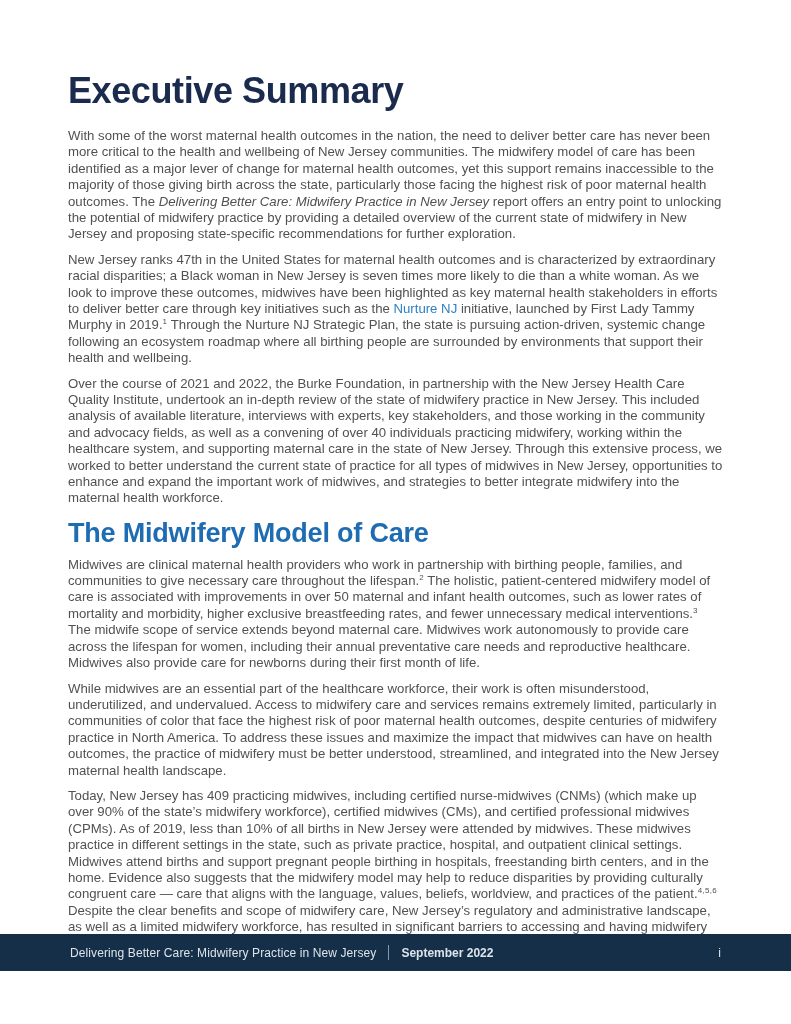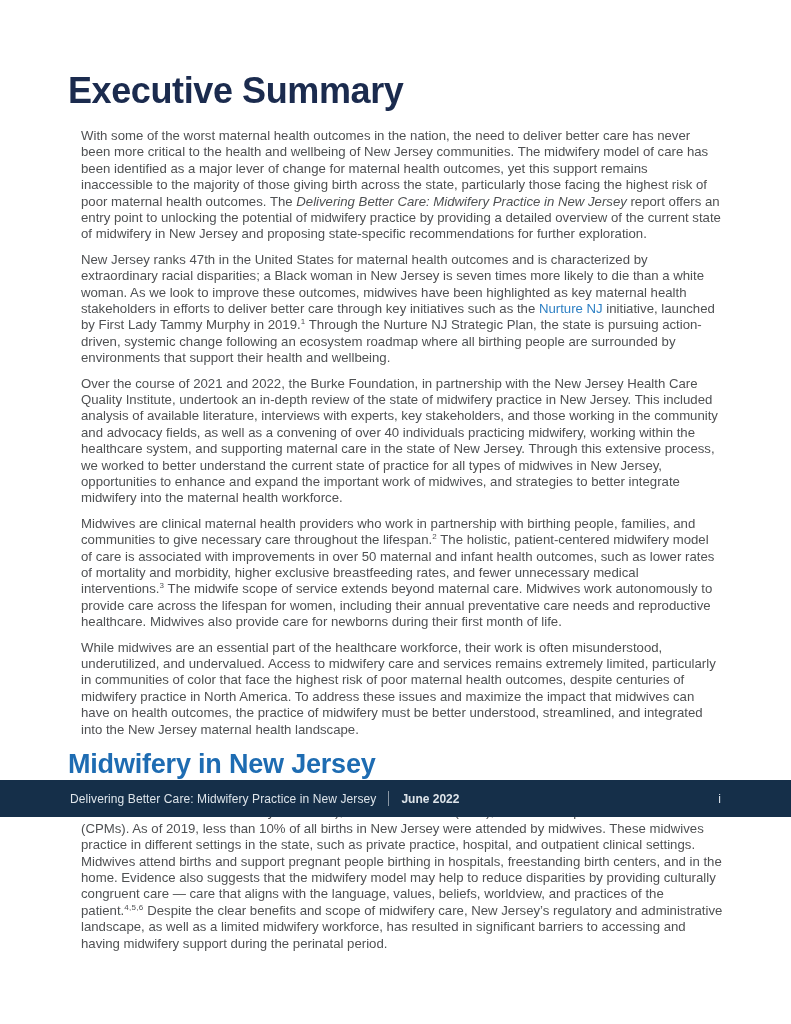--- a/index.html
+++ b/index.html
@@ -14,21 +14,21 @@
   html, body { background: #ffffff; }
   body {
     width: 791px;
     height: 1024px;
     position: relative;
     overflow: hidden;
     font-family: "Liberation Sans", sans-serif;
   }
   .page {
     width: 791px;
-    height: 817px;
+    height: 971px;
     background: #ffffff;
     position: relative;
   }
   .content {
     padding: 72px 68px 0 68px;
   }
   h1.page-title {
     font-size: 36px;
     line-height: 1.08;
     font-weight: 700;
@@ -41,21 +41,21 @@
     line-height: 1.18;
     font-weight: 700;
     letter-spacing: -0.2px;
     color: var(--heading-color);
     margin: 11px 0 7px 0;
   }
   p.body-para {
     font-size: 13.2px;
     line-height: 16.4px;
     color: var(--body-color);
-    margin: 0 0 9px 13px;
+    margin: 0 0 9px 0;
     text-align: left;
   }
   p.body-para .italic { font-style: italic; }
   a.doc-link {
     color: var(--link-color);
     cursor: pointer;
   }
   sup.footnote {
     font-size: 8px;
     line-height: 0;
@@ -108,32 +108,32 @@
 
     <h1 class="page-title">Executive Summary</h1>
 
     <p class="body-para"><span>With some of the worst maternal health outcomes in the nation, the need to deliver better care has never been more critical to the health and wellbeing of New Jersey communities. The midwifery model of care has been identified as a major lever of change for maternal health outcomes, yet this support remains inaccessible to the majority of those giving birth across the state, particularly those facing the highest risk of poor maternal health outcomes. The </span><span class="italic">Delivering Better Care: Midwifery Practice in New Jersey</span><span> report offers an entry point to unlocking the potential of midwifery practice by providing a detailed overview of the current state of midwifery in New Jersey and proposing state-specific recommendations for further exploration.</span></p>
 
     <p class="body-para"><span>New Jersey ranks 47th in the United States for maternal health outcomes and is characterized by extraordinary racial disparities; a Black woman in New Jersey is seven times more likely to die than a white woman. As we look to improve these outcomes, midwives have been highlighted as key maternal health stakeholders in efforts to deliver better care through key initiatives such as the </span><a class="doc-link">Nurture NJ</a><span> initiative, launched by First Lady Tammy Murphy in 2019.</span><sup class="footnote">1</sup><span> Through the Nurture NJ Strategic Plan, the state is pursuing action-driven, systemic change following an ecosystem roadmap where all birthing people are surrounded by environments that support their health and wellbeing.</span></p>
 
 
     <p class="body-para">Over the course of 2021 and 2022, the Burke Foundation, in partnership with the New Jersey Health Care Quality Institute, undertook an in-depth review of the state of midwifery practice in New Jersey. This included analysis of available literature, interviews with experts, key stakeholders, and those working in the community and advocacy fields, as well as a convening of over 40 individuals practicing midwifery, working within the healthcare system, and supporting maternal care in the state of New Jersey. Through this extensive process, we worked to better understand the current state of practice for all types of midwives in New Jersey, opportunities to enhance and expand the important work of midwives, and strategies to better integrate midwifery into the maternal health workforce.</p>
 
+    <h2 class="section-heading">The Midwifery Model of Care</h2>
 
     <p class="body-para"><span>Midwives are clinical maternal health providers who work in partnership with birthing people, families, and communities to give necessary care throughout the lifespan.</span><sup class="footnote">2</sup><span> The holistic, patient-centered midwifery model of care is associated with improvements in over 50 maternal and infant health outcomes, such as lower rates of mortality and morbidity, higher exclusive breastfeeding rates, and fewer unnecessary medical interventions.</span><sup class="footnote">3</sup><span> The midwife scope of service extends beyond maternal care. Midwives work autonomously to provide care across the lifespan for women, including their annual preventative care needs and reproductive healthcare. Midwives also provide care for newborns during their first month of life.</span></p>
 
     <p class="body-para">While midwives are an essential part of the healthcare workforce, their work is often misunderstood, underutilized, and undervalued. Access to midwifery care and services remains extremely limited, particularly in communities of color that face the highest risk of poor maternal health outcomes, despite centuries of midwifery practice in North America. To address these issues and maximize the impact that midwives can have on health outcomes, the practice of midwifery must be better understood, streamlined, and integrated into the New Jersey maternal health landscape.</p>
 
-    <h2 class="section-heading">Midwifery in New Jersey</h2>
 
     <p class="body-para"><span>Today, New Jersey has 409 practicing midwives, including certified nurse-midwives (CNMs) (which make up over 90% of the state’s midwifery workforce), certified midwives (CMs), and certified professional midwives (CPMs). As of 2019, less than 10% of all births in New Jersey were attended by midwives. These midwives practice in different settings in the state, such as private practice, hospital, and outpatient clinical settings. Midwives attend births and support pregnant people birthing in hospitals, freestanding birth centers, and in the home. Evidence also suggests that the midwifery model may help to reduce disparities by providing culturally congruent care — care that aligns with the language, values, beliefs, worldview, and practices of the patient.</span><sup class="footnote">4,5,6</sup><span> Despite the clear benefits and scope of midwifery care, New Jersey’s regulatory and administrative landscape, as well as a limited midwifery workforce, has resulted in significant barriers to accessing and having midwifery support during the perinatal period.</span></p>
 
   </div>
 
   <div class="footer">
     <div class="left-group">
       <span class="report-name">Delivering Better Care: Midwifery Practice in New Jersey</span>
       <span class="sep"></span>
-      <span class="date">June 2022</span>
+      <span class="date">September 2022</span>
     </div>
     <span class="page-num">i</span>
   </div>
 </div>
 
 </body></html>

